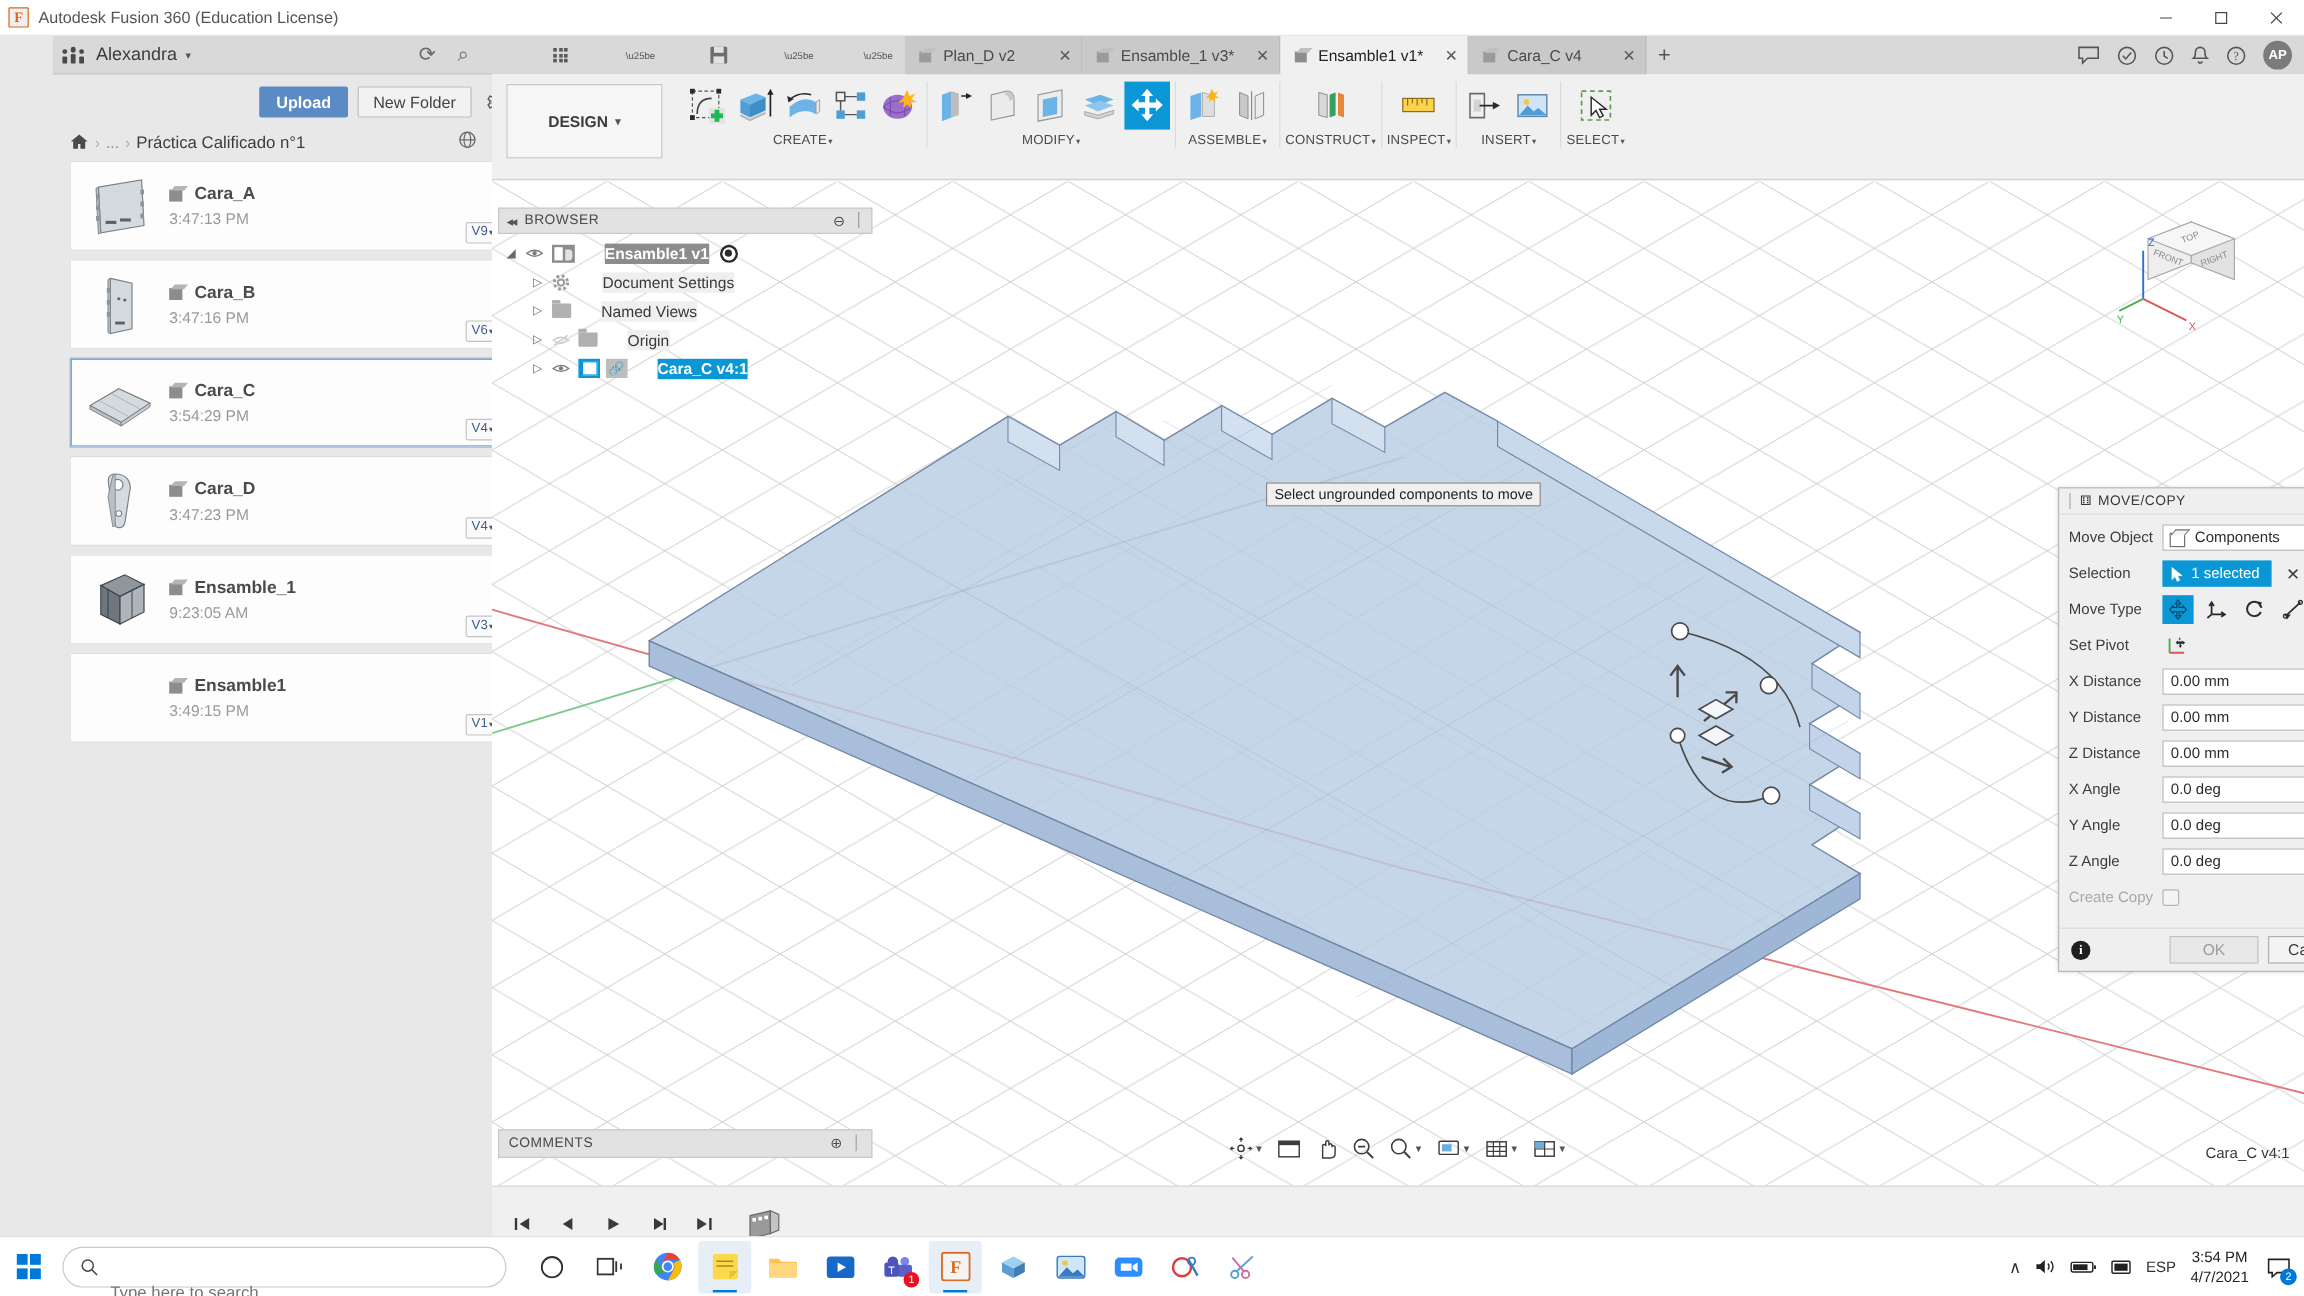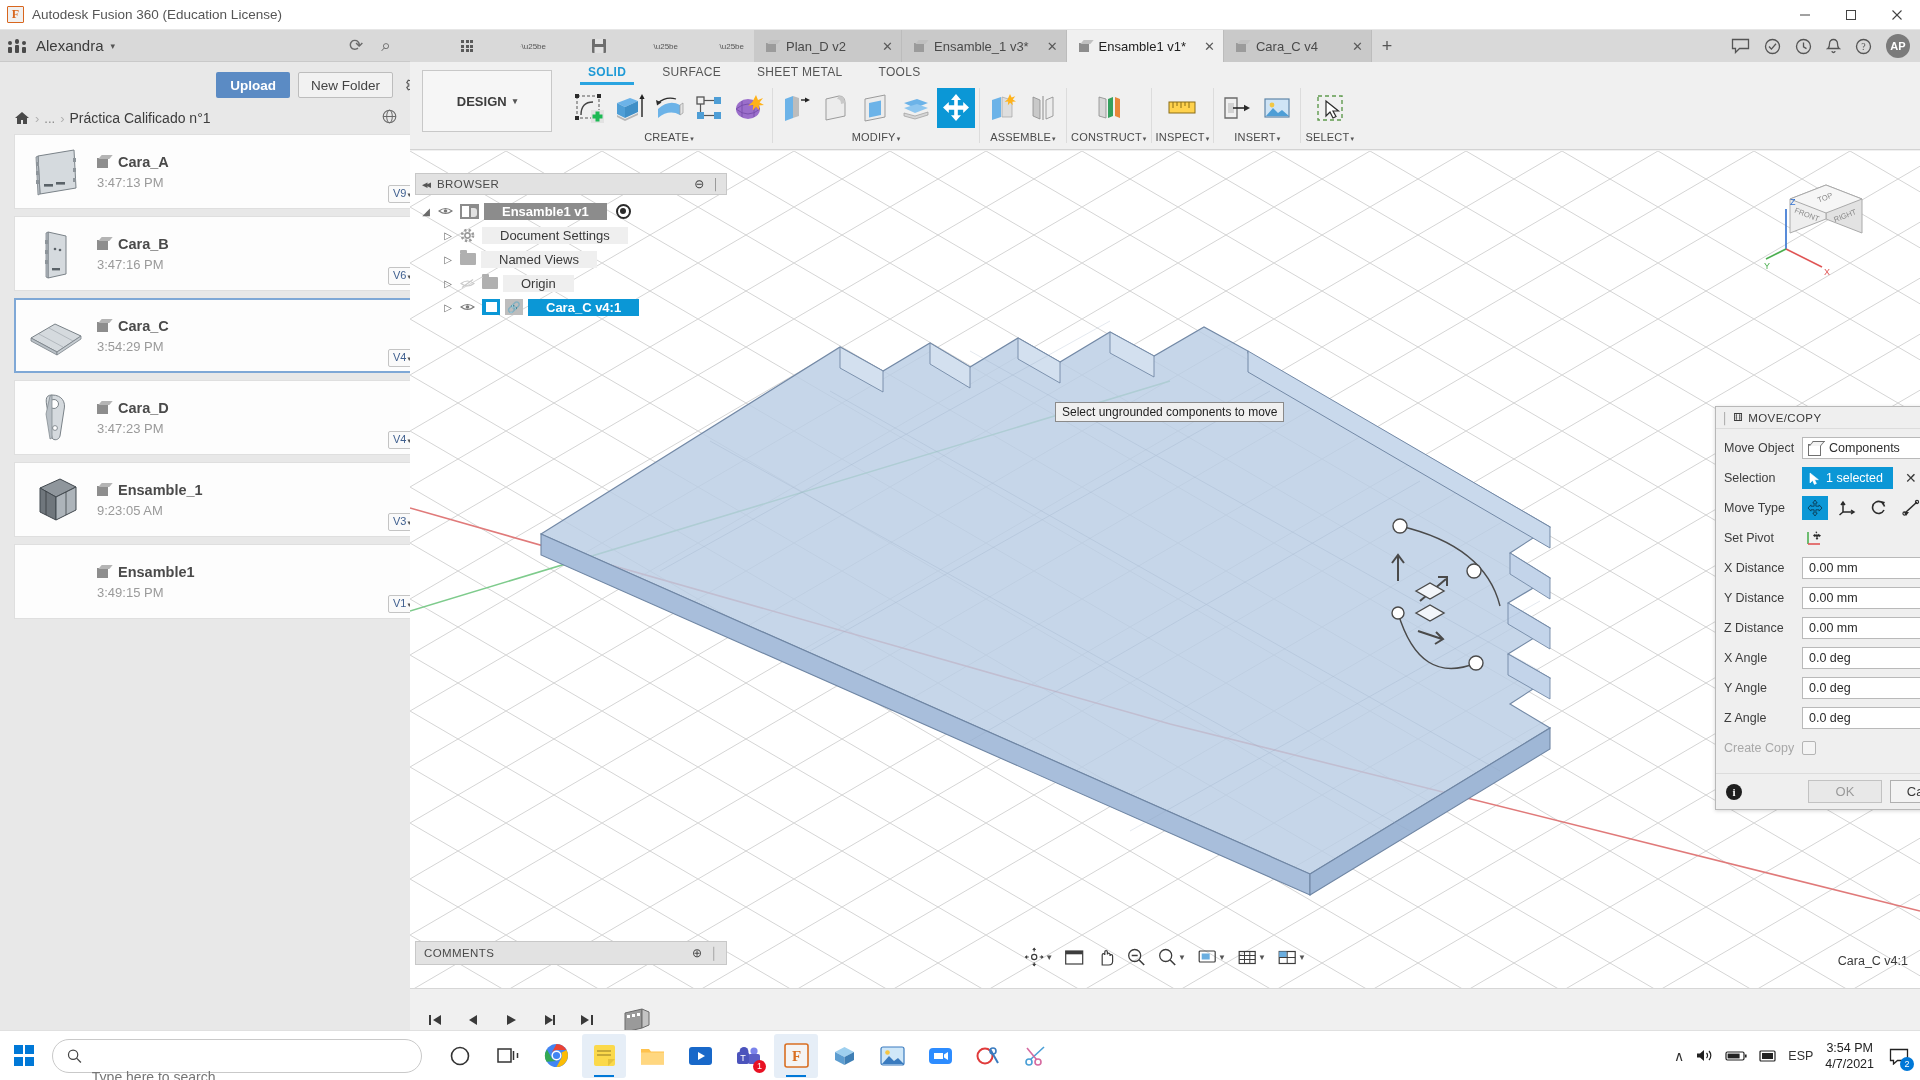--- a/index.html
+++ b/index.html
@@ -28,21 +28,21 @@
   .titlebar .tb-title { font-size: 13.5px; color: #555; }
   .titlebar .tb-btns { position: absolute; right: 0; top: 0; display: flex; height: 30px; }
   .titlebar .tb-btn {
     width: 46px; height: 30px; display: flex; align-items: center; justify-content: center;
     color: #444; font-size: 14px;
   }
 
   
   .datapanel {
     position: absolute; top: 30px; left: 0; width: 438px; height: 1020px;
-    background: #e8e8e8; border-right: 1px solid #c6c6c6;
+    background: #e8e8e8; border-right: 1px solid #c6c6c6; padding-left: 44px;
   }
   .dp-header {
     height: 32px; background: #d9d9d9; display: flex; align-items: center;
     padding: 0 8px; border-bottom: 1px solid #c9c9c9;
   }
   .dp-people-icon {
     width: 20px; height: 14px; margin-right: 8px; position: relative; flex: none;
   }
   .dp-people-icon i {
     position: absolute; width: 4px; background: #4a4a4a; display: block;
@@ -186,21 +186,21 @@
   .bp-tree { margin-top: 4px; font-size: 13px; }
   .bp-row { display: flex; align-items: center; height: 24px; gap: 5px; padding-left: 4px; }
   .bp-arrow { width: 14px; color: #6a6a6a; font-size: 10px; text-align: center; }
   .bp-eye { width: 17px; color: #7a7a7a; font-size: 12px; text-align: center; }
   .bp-eye.off { color: #bdbdbd; }
   .bp-gear { color: #9a9a9a; font-size: 14px; width: 17px; text-align: center; }
   .bp-folder {
     width: 16px; height: 12px; background: #b0b0b0; position: relative; border-radius: 1px;
   }
   .bp-folder::before { content:''; position:absolute; left:0; top:-3px; width:7px; height:3px; background:#b0b0b0; border-radius:1px 1px 0 0; }
-  .bp-label { background: #efefef; padding: 1px 18px; color: #3a3a3a; }
+  .bp-label { background: #efefef; padding: 1px 0; color: #3a3a3a; margin-left: 20px; }
   .bp-label.sel { background: #8c8c8c; color: #fff; font-weight: bold; }
   .bp-label.blue { background: #0b97d6; color: #fff; font-weight: bold; }
   .bp-asmicon { width: 19px; height: 15px; position: relative; background: #8c8c8c; }
   .bp-asmicon::before { content:''; position:absolute; left:2px; top:2px; width:7px; height:11px; background:#fff; }
   .bp-asmicon::after { content:''; position:absolute; left:11px; top:4px; width:6px; height:9px; background:#e2e2e2; border-radius: 0 3px 3px 0; }
   .bp-radio {
     width: 15px; height: 15px; border-radius: 50%; border: 2px solid #2b2b2b; background: #fff;
     display:flex; align-items:center; justify-content:center; margin-left: 4px;
   }
   .bp-radio::after { content:''; width: 6px; height: 6px; border-radius: 50%; background: #2b2b2b; }
@@ -620,26 +620,20 @@
       </div>
     </div>
 
     <div class="f-ribbon">
       <div class="design-box">
         <span>DESIGN</span>
         <span class="mini-caret">▾</span>
       </div>
 
       <div class="ribbon-wrap">
-        <div class="ribbon-tabs">
-          <div class="ribbon-tab active">SOLID</div>
-          <div class="ribbon-tab">SURFACE</div>
-          <div class="ribbon-tab">SHEET METAL</div>
-          <div class="ribbon-tab">TOOLS</div>
-        </div>
 
         <div class="ribbon-body">
 
           <div class="rgroup">
             <div class="rg-icons">
               <div class="rbtn">
                 <svg width="34" height="34" viewBox="0 0 34 34">
                   <rect x="5" y="5" width="22" height="22" fill="none" stroke="#555" stroke-width="1" stroke-dasharray="3 2"></rect>
                   <rect x="3" y="3" width="4" height="4" fill="#2b2b2b"></rect>
                     <rect x="25" y="3" width="4" height="4" fill="#2b2b2b"></rect>

